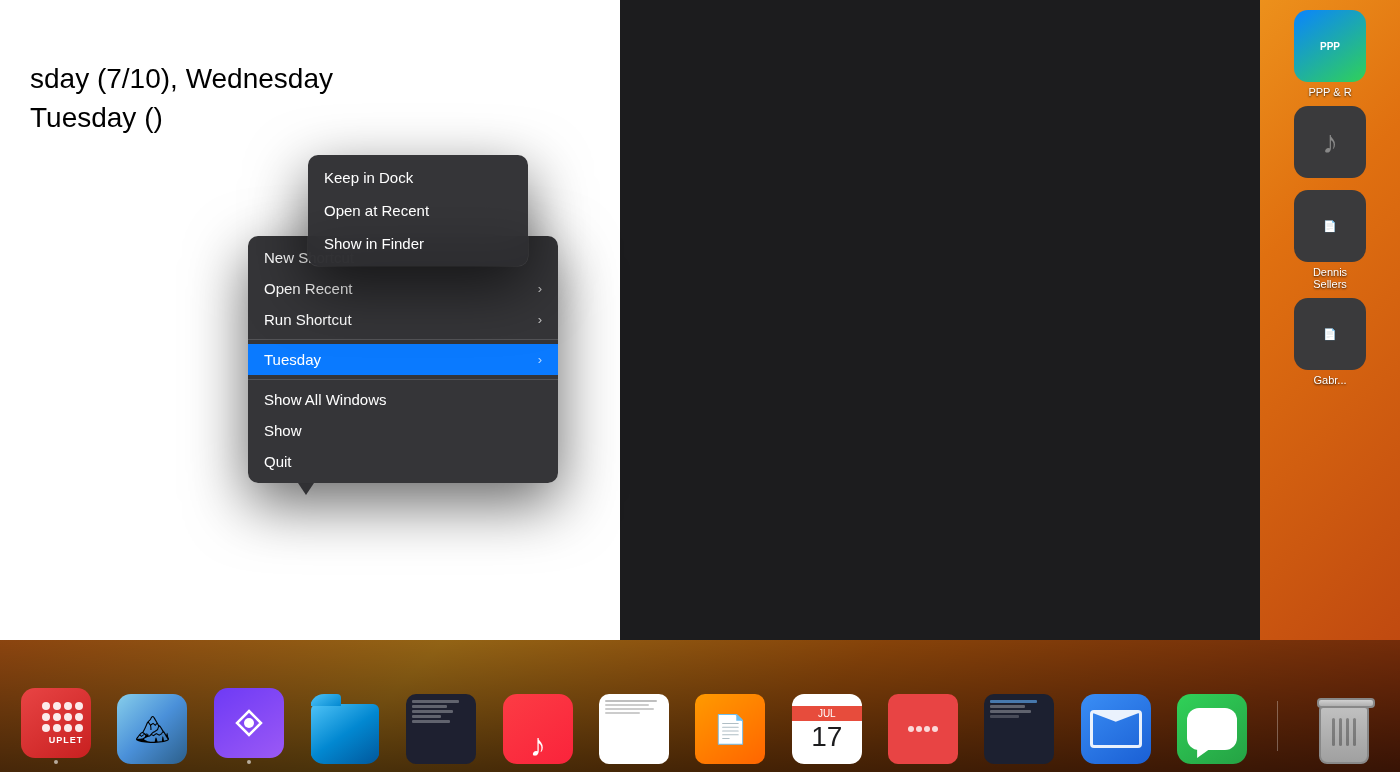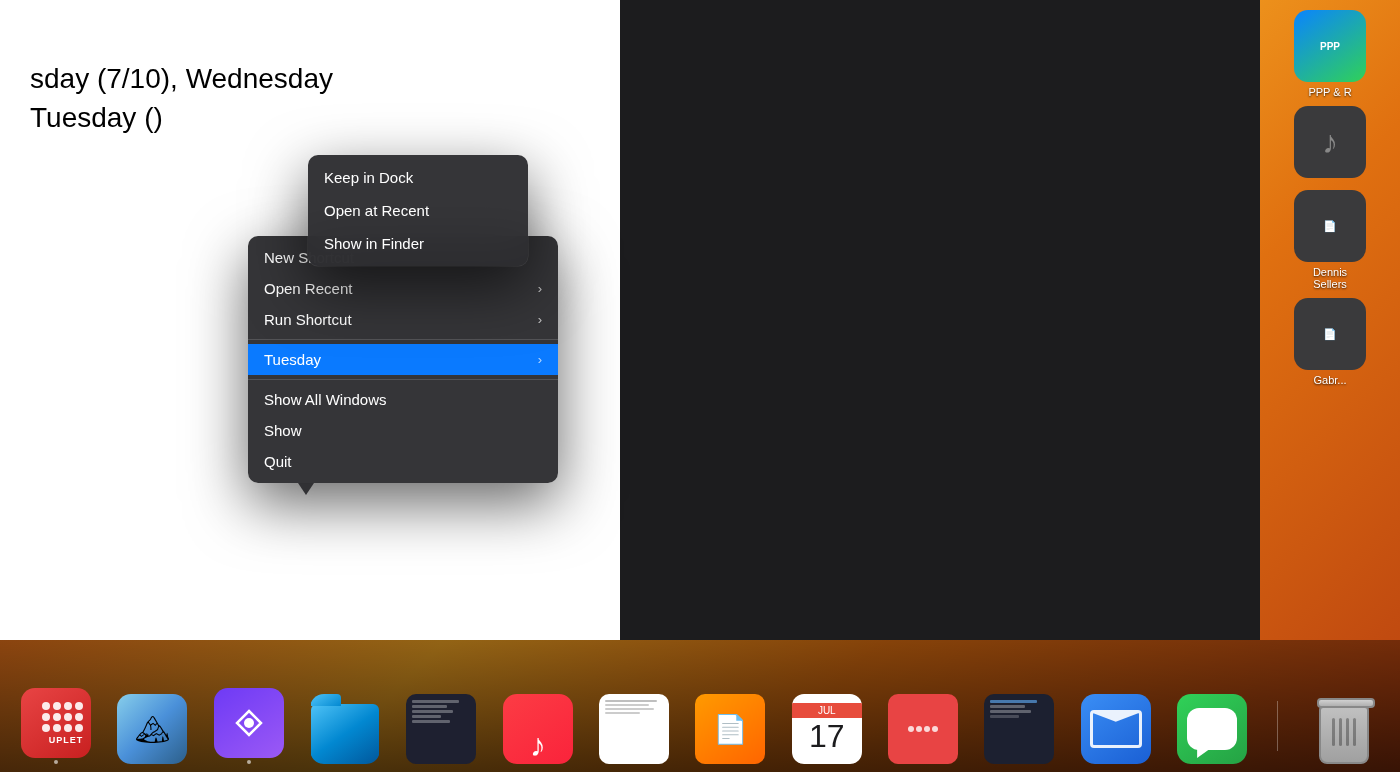--- a/index.html
+++ b/index.html
@@ -294,21 +294,21 @@
       color: white;
       font-size: 10px;
       text-align: center;
       padding: 2px 0;
       width: 100%;
       text-transform: uppercase;
     }
 
     .cal-date {
       color: #1c1c1e;
-      font-size: 32px;
+      font-size: 28px;
       font-weight: 200;
       text-align: center;
       width: 100%;
     }
 
     
     .dock-trash {
       background: transparent;
     }
 

